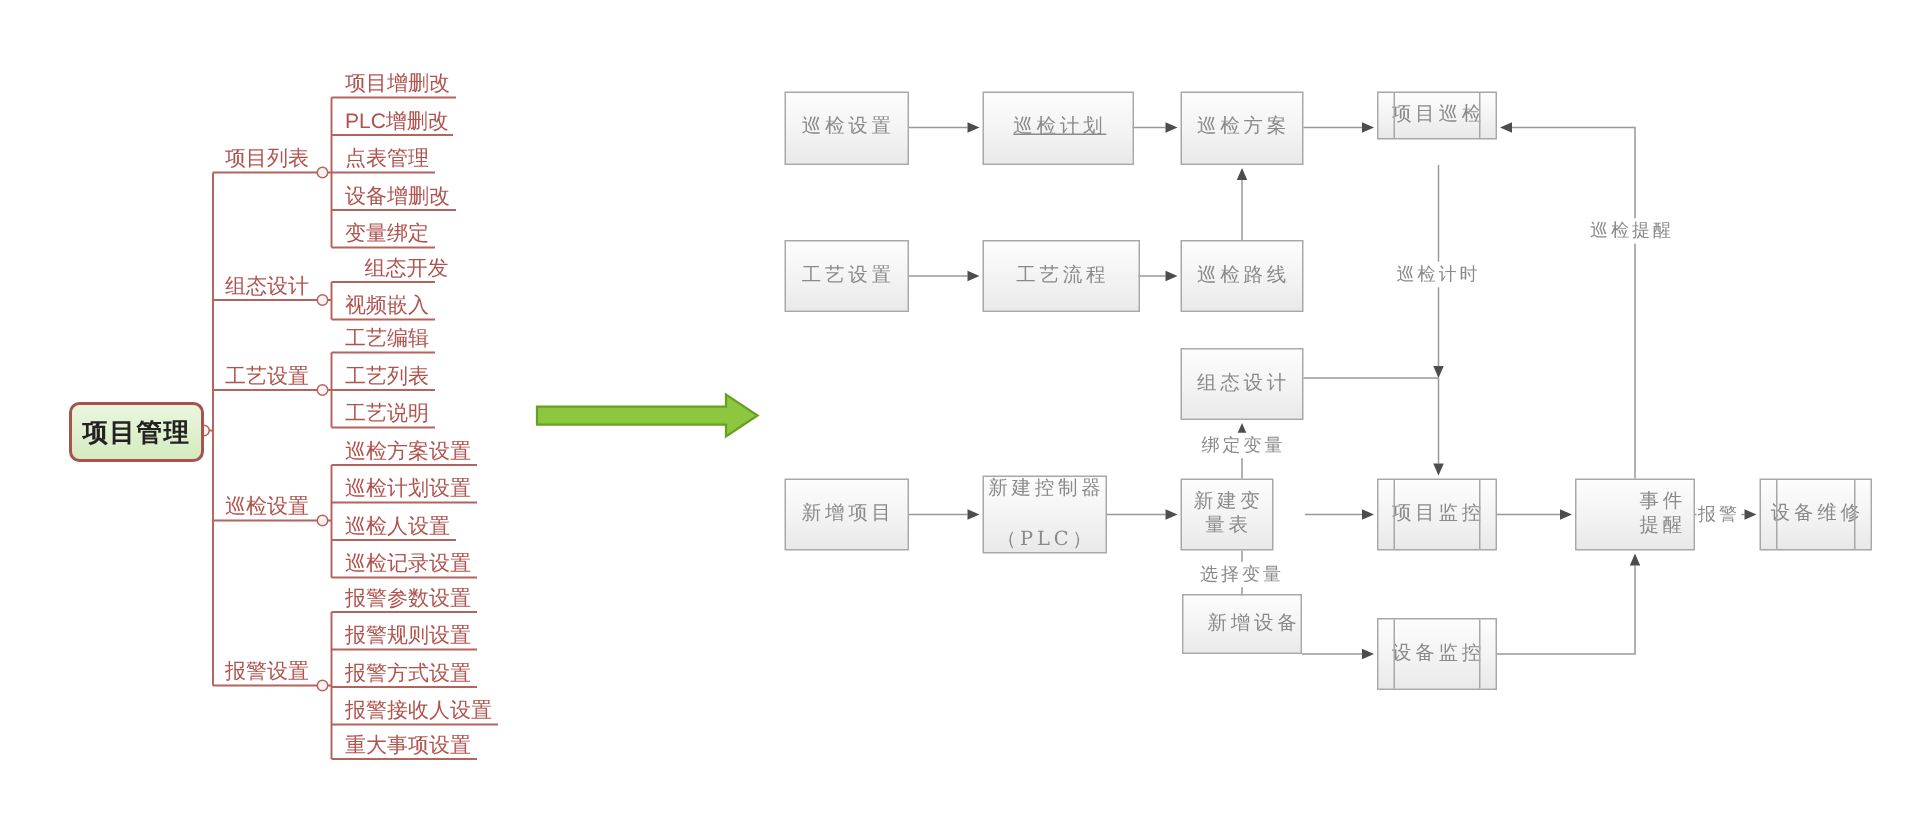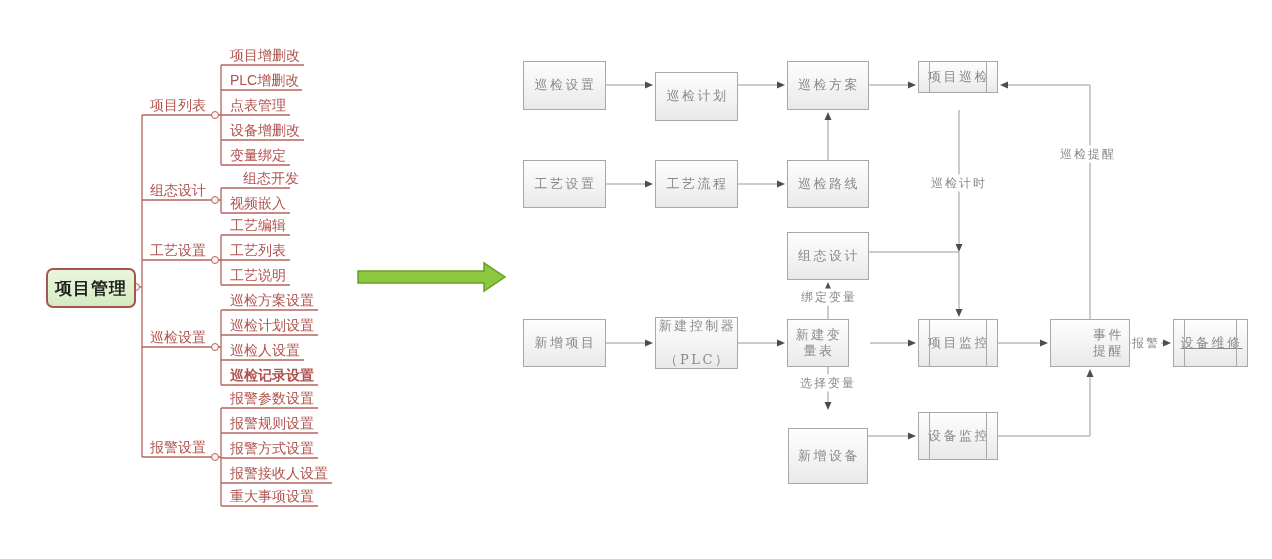--- a/index.html
+++ b/index.html
@@ -138,46 +138,46 @@
   <span class="mm-label" style="left:230px;top:122px;">设备增删改</span>
   <span class="mm-label" style="left:230px;top:147px;">变量绑定</span>
   <span class="mm-label" style="left:243px;top:170px;">组态开发</span>
   <span class="mm-label" style="left:230px;top:195px;">视频嵌入</span>
   <span class="mm-label" style="left:230px;top:217px;">工艺编辑</span>
   <span class="mm-label" style="left:230px;top:242px;">工艺列表</span>
   <span class="mm-label" style="left:230px;top:267px;">工艺说明</span>
   <span class="mm-label" style="left:230px;top:292px;">巡检方案设置</span>
   <span class="mm-label" style="left:230px;top:317px;">巡检计划设置</span>
   <span class="mm-label" style="left:230px;top:342px;">巡检人设置</span>
-  <span class="mm-label" style="left:230px;top:367px;font-weight:bold;">巡检记录设置</span>
+  <span class="mm-label" style="left:230px;top:367px;">巡检记录设置</span>
   <span class="mm-label" style="left:230px;top:390px;">报警参数设置</span>
   <span class="mm-label" style="left:230px;top:415px;">报警规则设置</span>
   <span class="mm-label" style="left:230px;top:440px;">报警方式设置</span>
   <span class="mm-label" style="left:230px;top:465px;">报警接收人设置</span>
   <span class="mm-label" style="left:230px;top:488px;">重大事项设置</span>
 
   <div class="node" style="left:523px;top:61px;width:83px;height:49px;">
       <span>巡检设置</span>
     </div>
-  <div class="node" style="left:655px;top:72px;width:83px;height:49px;">
+  <div class="node" style="left:655px;top:61px;width:101px;height:49px;text-decoration:underline;">
       <span>巡检计划</span>
     </div>
   <div class="node" style="left:787px;top:61px;width:82px;height:49px;align-items:center;">
       <span>巡检方案</span>
     </div>
   <div class="node" style="left:918px;top:61px;width:80px;height:32px;">
     <div class="vbar l"></div>
     <div class="vbar r"></div>
     <span>项目巡检</span>
   </div>
 
   <div class="node" style="left:523px;top:160px;width:83px;height:48px;">
       <span>工艺设置</span>
     </div>
-  <div class="node" style="left:655px;top:160px;width:83px;height:48px;">
+  <div class="node" style="left:655px;top:160px;width:105px;height:48px;">
       <span>工艺流程</span>
     </div>
   <div class="node" style="left:787px;top:160px;width:82px;height:48px;">
       <span>巡检路线</span>
     </div>
 
   <div class="node" style="left:787px;top:232px;width:82px;height:48px;">
       <span>组态设计</span>
     </div>
 
@@ -192,27 +192,27 @@
       <span>新建变量表</span>
     </div>
   <div class="node" style="left:918px;top:319px;width:80px;height:48px;">
     <div class="vbar l"></div>
     <div class="vbar r"></div>
     <span>项目监控</span>
   </div>
   <div class="node" style="left:1050px;top:319px;width:80px;height:48px;padding-left:37px;">
       <span>事件提醒</span>
     </div>
-  <div class="node" style="left:1173px;top:319px;width:75px;height:48px;text-decoration:underline;">
+  <div class="node" style="left:1173px;top:319px;width:75px;height:48px;">
     <div class="vbar l"></div>
     <div class="vbar r"></div>
     <span>设备维修</span>
   </div>
 
-  <div class="node" style="left:788px;top:428px;width:80px;height:56px;">
+  <div class="node" style="left:788px;top:396px;width:80px;height:40px;align-items:flex-end;">
       <span>新增设备</span>
     </div>
   <div class="node" style="left:918px;top:412px;width:80px;height:48px;">
     <div class="vbar l"></div>
     <div class="vbar r"></div>
     <span>设备监控</span>
   </div>
 
   <span class="edge-label" style="left:959px;top:183px;">巡检计时</span>
   <span class="edge-label" style="left:1088px;top:154px;">巡检提醒</span>

